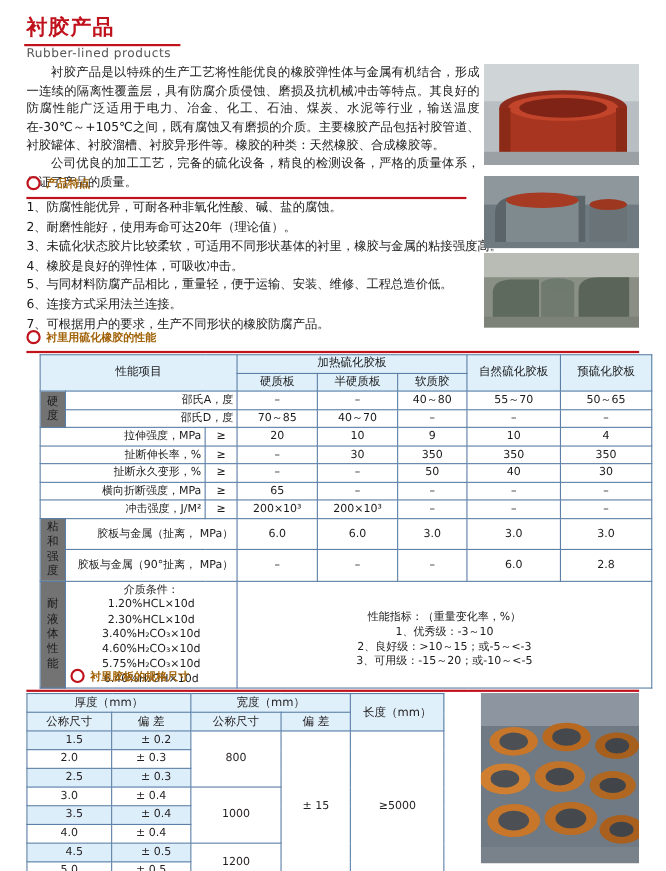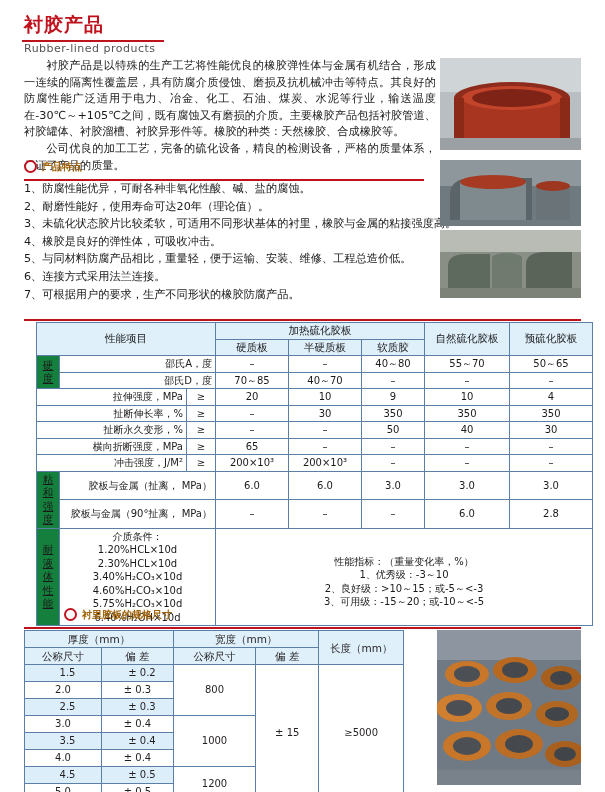--- a/index.html
+++ b/index.html
@@ -68,21 +68,21 @@
   .t1 td,.t1 th{
     border:1px solid #5b7fa6;
     padding:1px 3px;
     text-align:center;
     color:#1a1a1a;
     font-weight:normal;
     line-height:13.5px;
   }
   .t1 .hdr{background:#dff0fb;font-size:10.5px;}
   .t1 .left{text-align:right;}
-  .t1 .vert{background:#15803d;width:16px;font-size:10.5px;text-decoration:underline;}
+  .t1 .vert{background:#737373;width:16px;font-size:10.5px;}
 
   .cond{
     text-align:left;font-size:10px;line-height:15px;padding:3px 6px;
   }
   .perf{
     text-align:left;font-size:10px;line-height:15.5px;padding:3px 6px;
   }
 
   .t2{
     position:absolute;left:24px;top:630px;width:380px;font-size:10px;
@@ -154,20 +154,23 @@
       <rect width="141" height="68" fill="#8a8f86"></rect>
       <rect x="0" y="0" width="141" height="22" fill="#b9bcb4"></rect>
       <path d="M8 60 L8 36 Q8 24 26 24 L50 24 L50 60 Z" fill="#5e6a5e"></path>
       <rect x="52" y="28" width="30" height="32" fill="#707a6e"></rect>
       <ellipse cx="67" cy="28" rx="15" ry="5" fill="#6e7a6e"></ellipse>
       <path d="M86 60 L86 34 Q86 22 106 22 L132 22 L132 60 Z" fill="#5a6459"></path>
       <rect x="0" y="58" width="141" height="10" fill="#7d8278"></rect>
     </svg>
   </div>
 
+  <div class="sec-head" style="left:24px;top:300px;">
+    <span class="bullet"></span><span>衬里用硫化橡胶的性能</span>
+  </div>
   <div class="sec-rule" style="left:24px;top:319px;width:557px;"></div>
 
   <table class="t1">
     <tbody>
         <tr>
       <td class="hdr" colspan="3" rowspan="2" style="width:210px;">性能项目</td>
       <td class="hdr" colspan="3">加热硫化胶板</td>
       <td class="hdr" rowspan="2" style="width:78px;">自然硫化胶板</td>
       <td class="hdr" rowspan="2" style="width:76px;">预硫化胶板</td>
     </tr>

